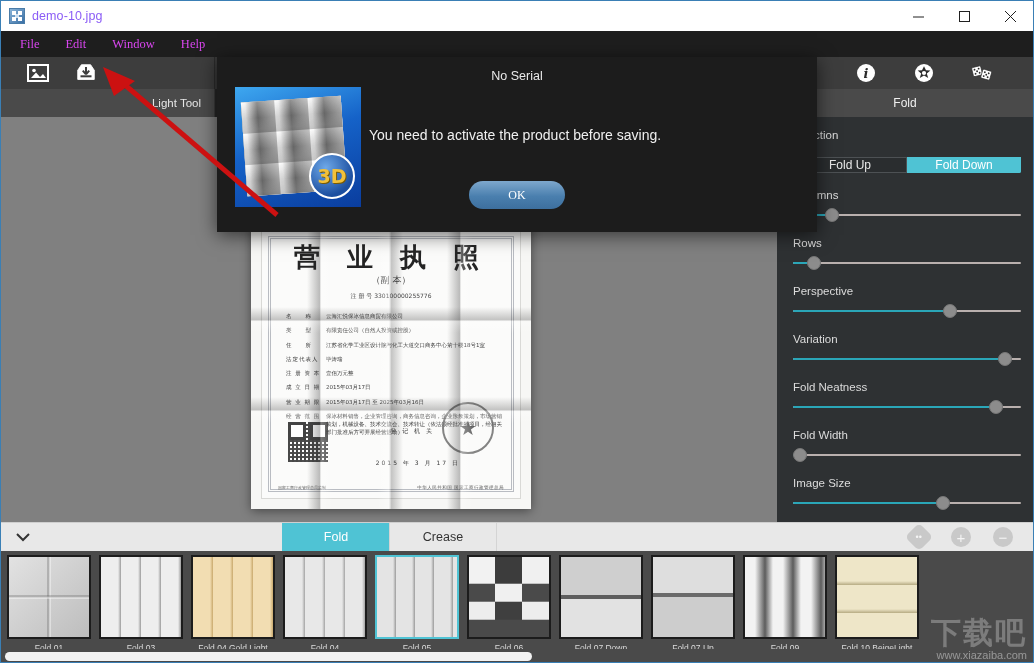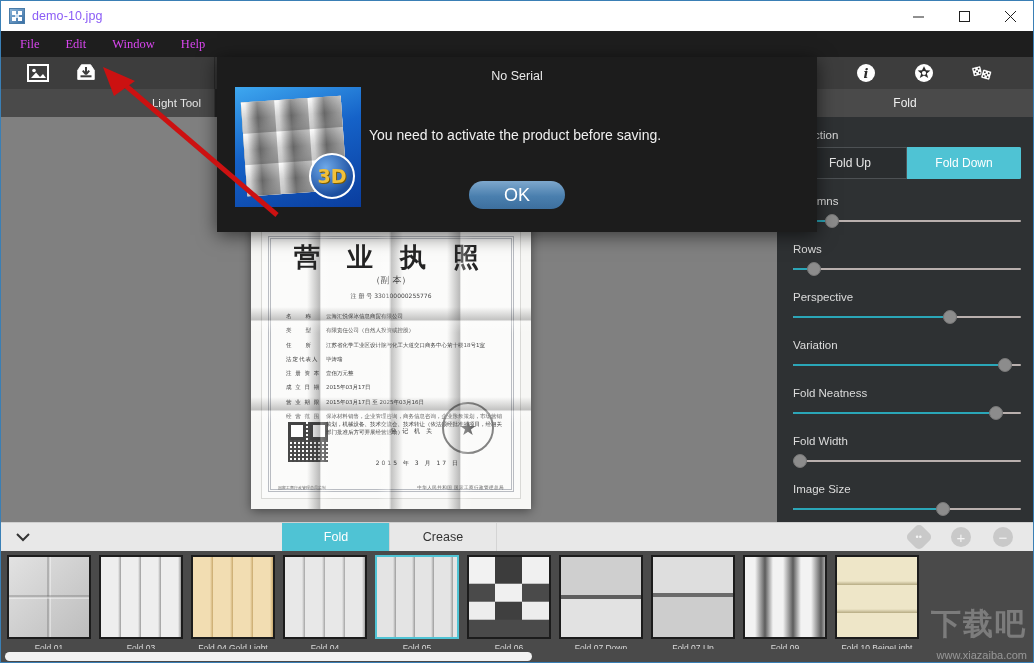--- a/index.html
+++ b/index.html
@@ -195,22 +195,22 @@
   
   .rpanel {
     position: absolute; right: 0; top: 116px;
     width: 256px; height: 405px;
     background: #2e3133;
     color: #e6e6e6;
     padding: 12px 16px 0 16px;
   }
   .rp-label { font-size: 11.5px; color: #dcdcdc; margin-bottom: 6px; }
   .seg {
-    display: flex; width: 228px; height: 32px; margin-bottom: 16px;
-    border-radius: 2px; overflow: hidden;
+    display: flex; width: 228px; height: 26px; margin-bottom: 16px;
+    border-radius: 2px; overflow: hidden; align-items: flex-end;
   }
   .seg-btn {
     flex: 1; display:flex; align-items:center; justify-content:center;
     font-size: 12px; color: #e8e8e8;
     background: #2a2d2f; border:1px solid #4d5154;
   }
   .seg-btn.active { background: #4fc3d4; border-color:#4fc3d4; color:#ffffff; }
   .sl-group { margin-bottom: 15px; }
   .sl-group .rp-label { margin-bottom: 7px; }
   .slider {
@@ -290,21 +290,21 @@
     pointer-events:none; user-select:none;
     text-align:right;
   }
   .wm-cn {
     font-family:"DejaVu Sans", sans-serif;
     font-size: 30px; font-weight:bold;
     color: rgba(255,255,255,.28);
     letter-spacing: 2px; line-height: 1;
   }
   .wm-url {
-    font-size: 11px; color: rgba(255,255,255,.42); margin-top:10px;
+    font-size: 11px; color: rgba(255,255,255,.42); margin-top:1px;
   }
 
   
   .dlg {
     position:absolute; left:216px; top:56px;
     width:600px; height:175px;
     background:#1c1c1c;
     box-shadow: 0 3px 18px rgba(0,0,0,.6);
   }
   .dlg-title {
@@ -343,22 +343,22 @@
     text-shadow: 1px 1px 0 #7a5a00;
   }
   .dlg-msg {
     position:absolute; left:152px; top:70px; right:20px;
     font-size:14px; color:#f0f0f0;
   }
   .ok-btn {
     position:absolute; left:252px; top:124px;
     width:96px; height:28px; border-radius:14px;
     background: linear-gradient(180deg,#7ea8cd 0%, #4a7fae 55%, #3d6f9e 100%);
-    color:#ffffff; font-size:18px;
-    display:flex; align-items:center; justify-content:center;
+    color:#ffffff; font-size:12px;
+    display:flex; align-items:center; justify-content:center;font-family:Liberation Serif, serif;
   }
 
   
   .arrow-svg { position:absolute; left:0; top:0; width:1034px; height:663px; pointer-events:none; }
 </style>
 </head>
 <body>
 
 <div id="app">
 

